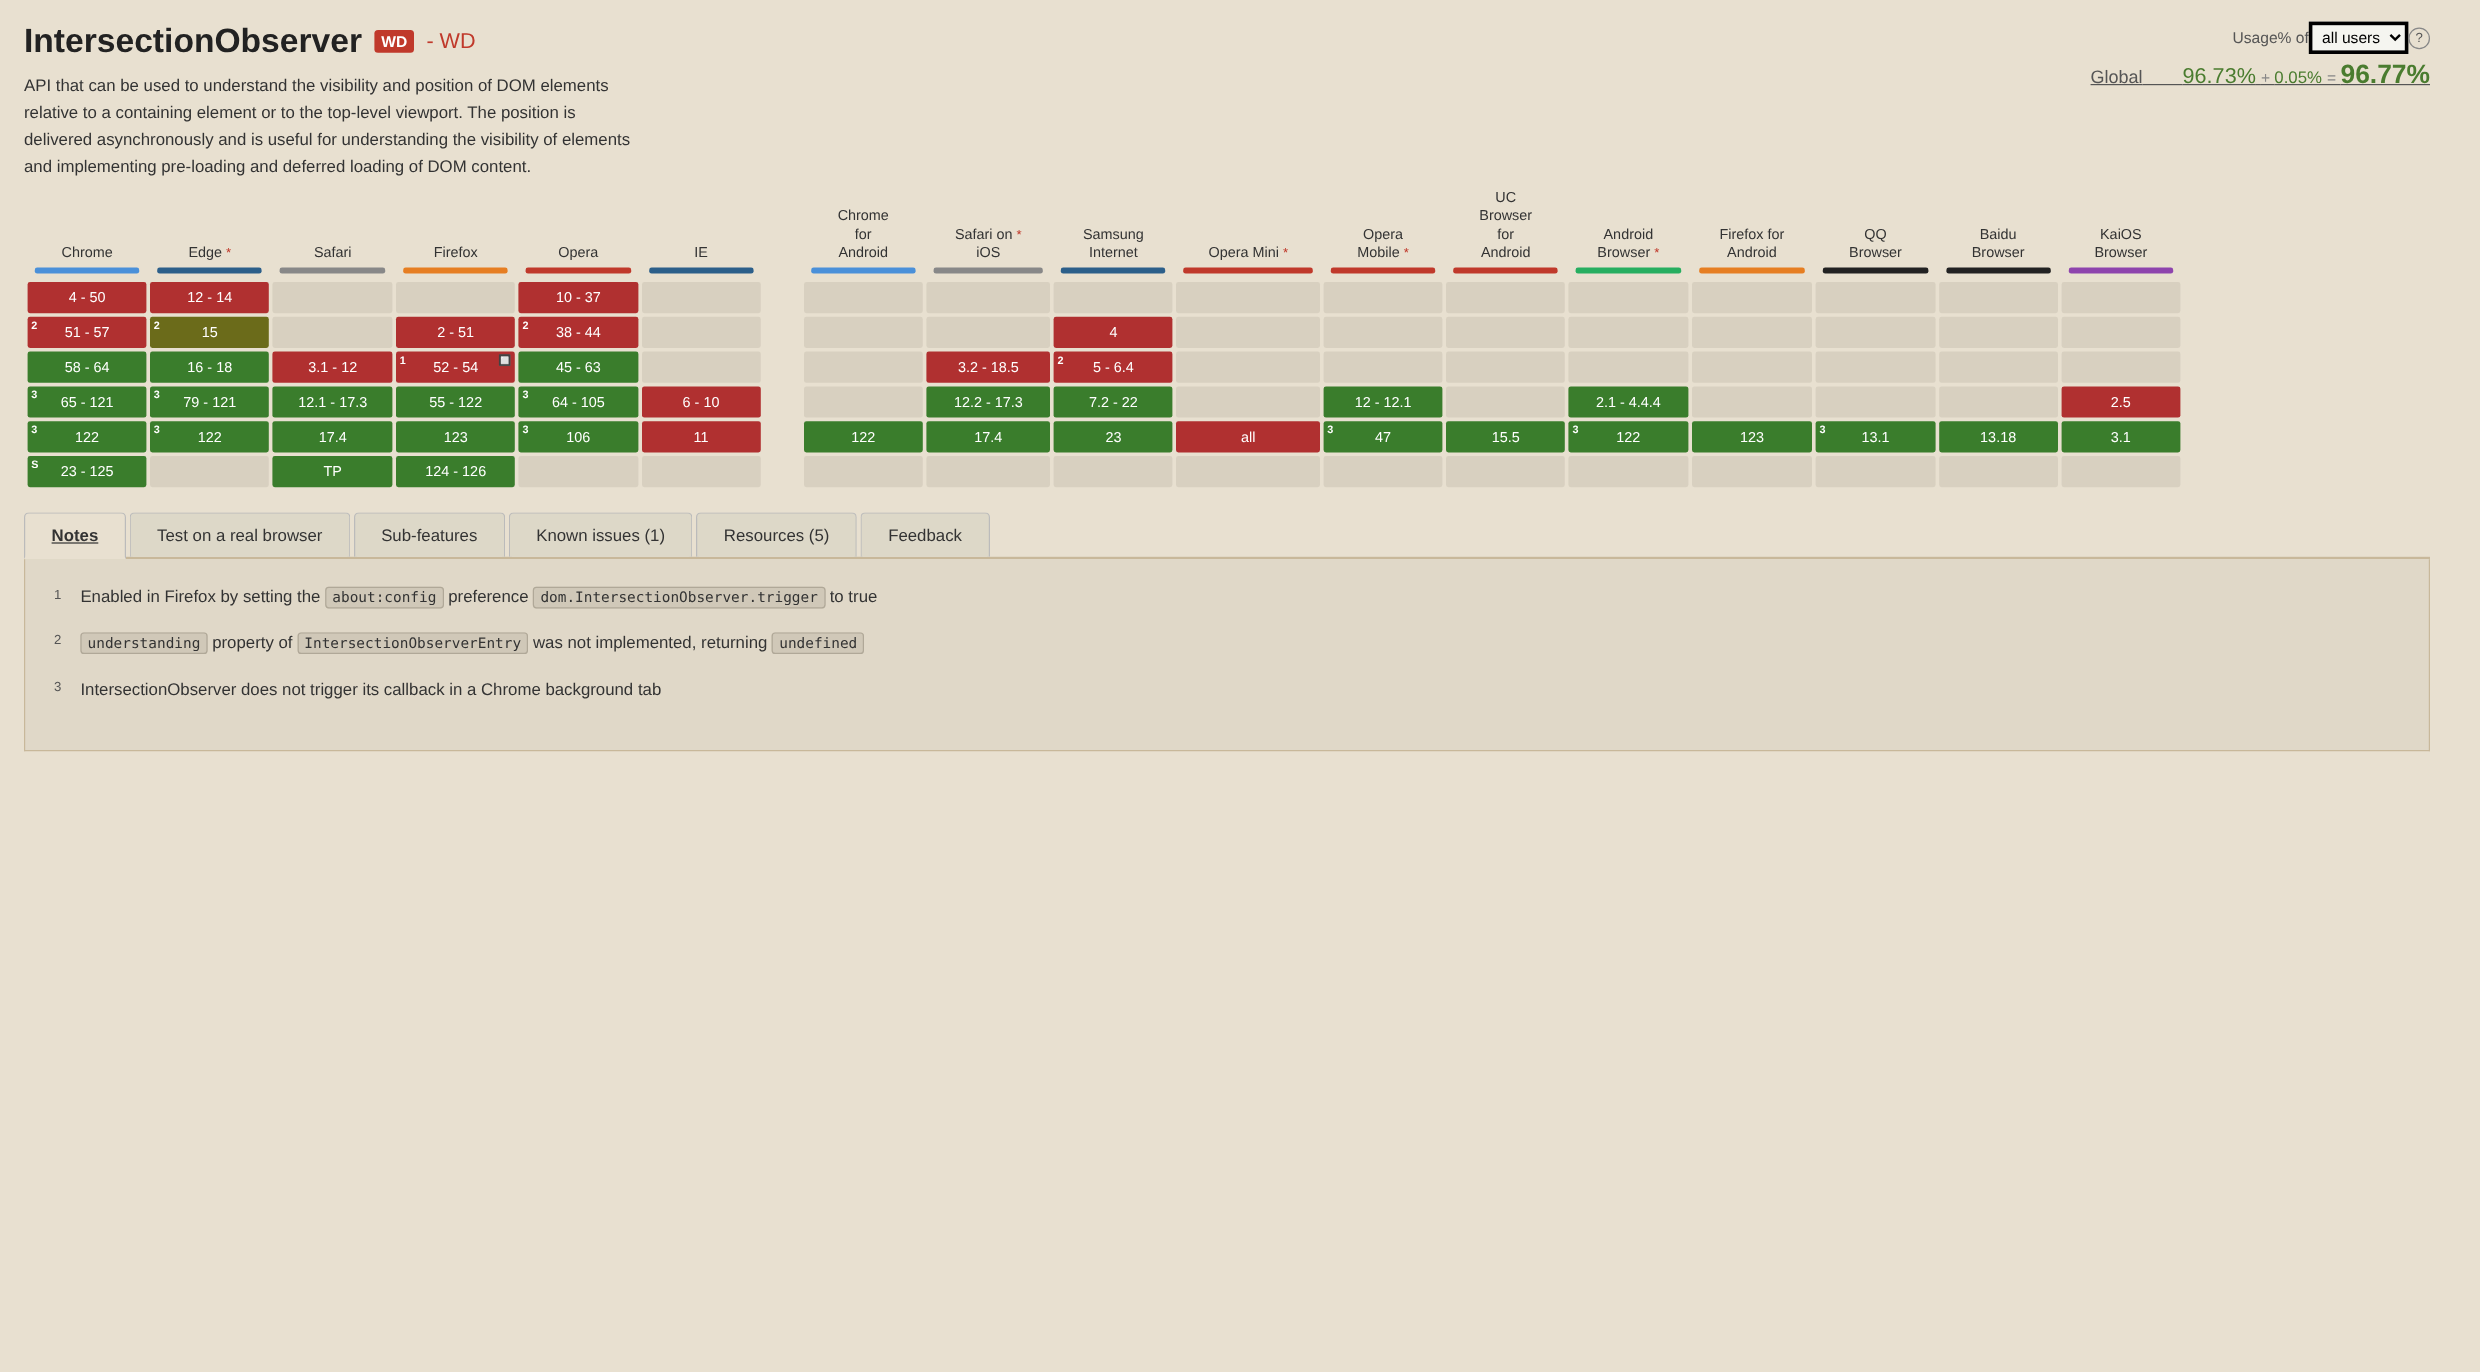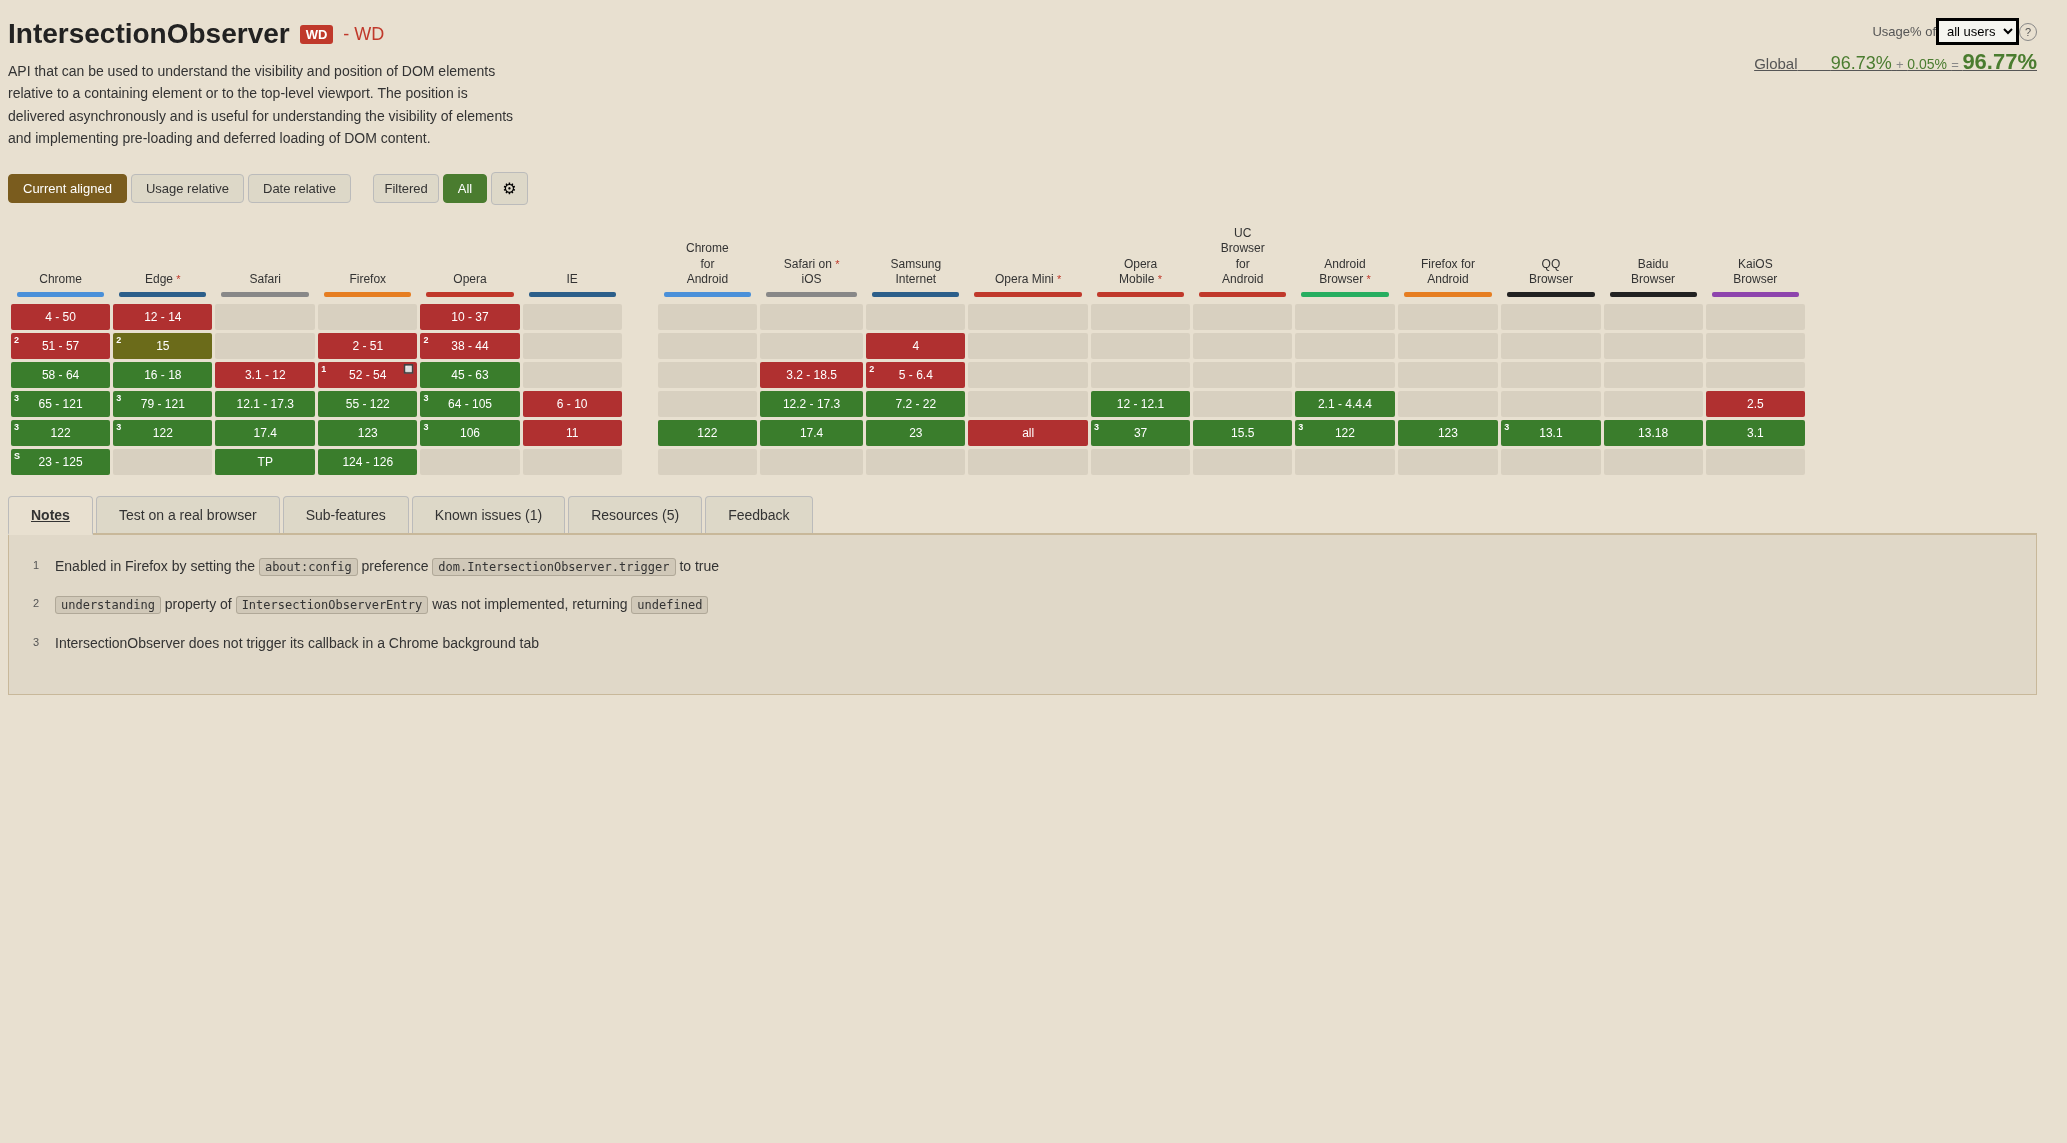--- a/index.html
+++ b/index.html
@@ -6,21 +6,21 @@
     body {
       font-family: Arial, sans-serif;
       background: #e8e0d0;
       font-size: 13px;
       color: #333;
     }
     .page {
       width: 2045px;
       min-height: 1143px;
       background: #e8e0d0;
-      padding: 18px 8px;
+      padding: 18px 20px;
     }
     .header-row {
       display: flex;
       align-items: flex-start;
       justify-content: space-between;
     }
     .title-area h1 {
       font-size: 28px;
       font-weight: bold;
       color: #222;
@@ -285,29 +285,20 @@
         &nbsp;&nbsp;&nbsp;&nbsp;&nbsp;&nbsp;
         <span style="color:#4a7c2f; font-size:18px;">96.73%</span>
         <span class="plus" style="color:#888; font-size:13px;"> + </span>
         <span style="color:#4a7c2f; font-size:14px;">0.05%</span>
         <span style="color:#888; font-size:13px;"> = </span>
         <span class="pct">96.77%</span>
       </div>
     </div>
   </div>
 
-  <div class="tabs-row">
-    <button class="tab-btn active">Current aligned</button>
-    <button class="tab-btn">Usage relative</button>
-    <button class="tab-btn">Date relative</button>
-    &nbsp;&nbsp;&nbsp;&nbsp;
-    <button class="filter-btn">Filtered</button>
-    <button class="tab-btn active-green">All</button>
-    <button class="gear-btn">⚙</button>
-  </div>
 
   <div class="compat-table-wrapper">
     <table class="compat-table">
       <thead>
         <tr>
           <th class="browser-header">
             <div>Chrome</div>
             <div class="browser-bar bar-blue"></div>
           </th>
           <th class="browser-header">
@@ -463,21 +454,21 @@
             <td class="cell cell-green"><span class="cell-sup">3</span><span>122</span></td>
             <td class="cell cell-green"><span>17.4</span></td>
             <td class="cell cell-green"><span>123</span></td>
             <td class="cell cell-green"><span class="cell-sup">3</span><span>106</span></td>
             <td class="cell cell-red"><span>11</span></td>
             <td style="width: 30px;"></td>
             <td class="cell cell-green"><span>122</span></td>
             <td class="cell cell-green"><span>17.4</span></td>
             <td class="cell cell-green"><span>23</span></td>
             <td class="cell cell-red"><span>all</span></td>
-            <td class="cell cell-green"><span class="cell-sup">3</span><span>37</span></td>
+            <td class="cell cell-green"><span class="cell-sup">3</span><span>47</span></td>
             <td class="cell cell-green"><span>15.5</span></td>
             <td class="cell cell-green"><span class="cell-sup">3</span><span>122</span></td>
             <td class="cell cell-green"><span>123</span></td>
             <td class="cell cell-green"><span class="cell-sup">3</span><span>13.1</span></td>
             <td class="cell cell-green"><span>13.18</span></td>
             <td class="cell cell-green"><span>3.1</span></td>
           </tr>
           <tr>
             <td class="cell cell-green"><span class="cell-sup">S</span><span>23 - 125</span></td>
             <td class="cell cell-empty"><span></span></td>

